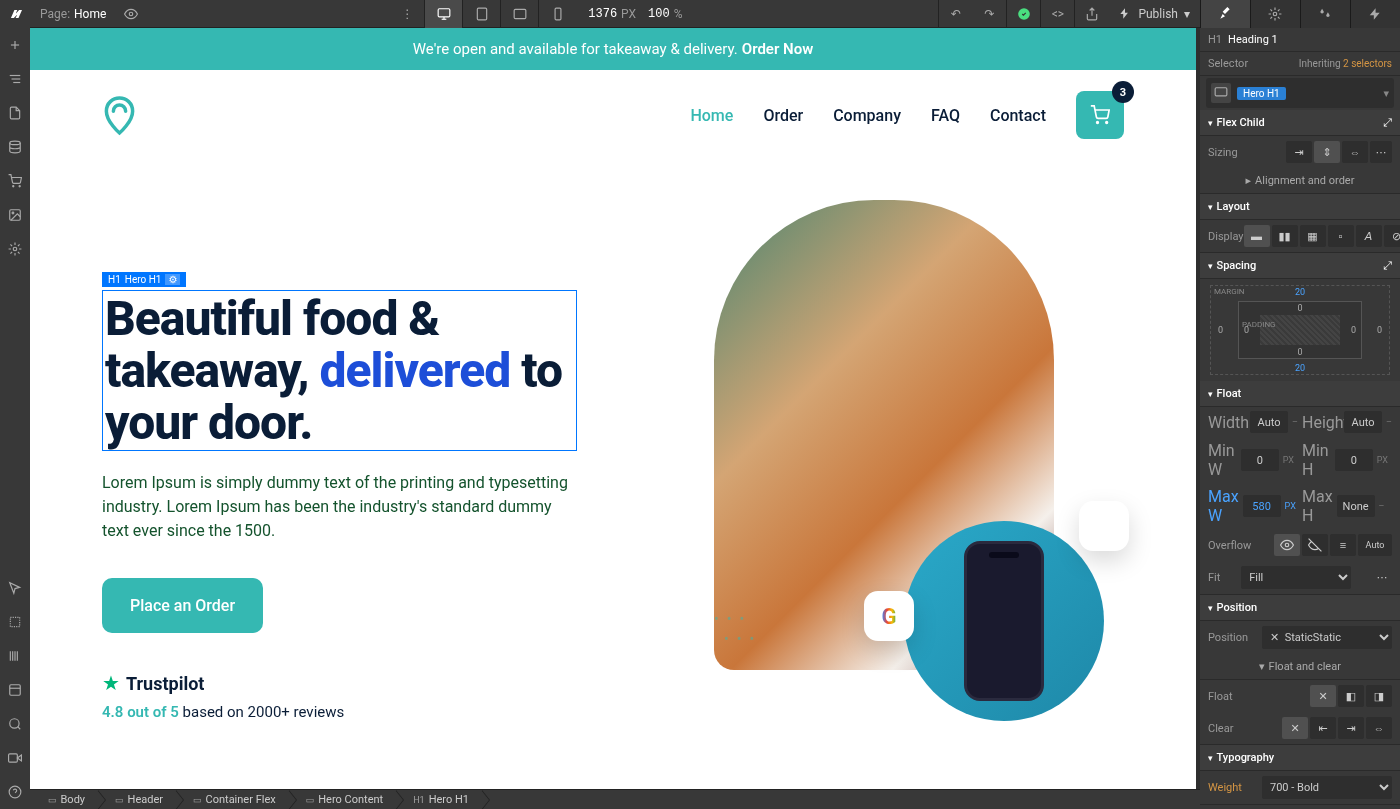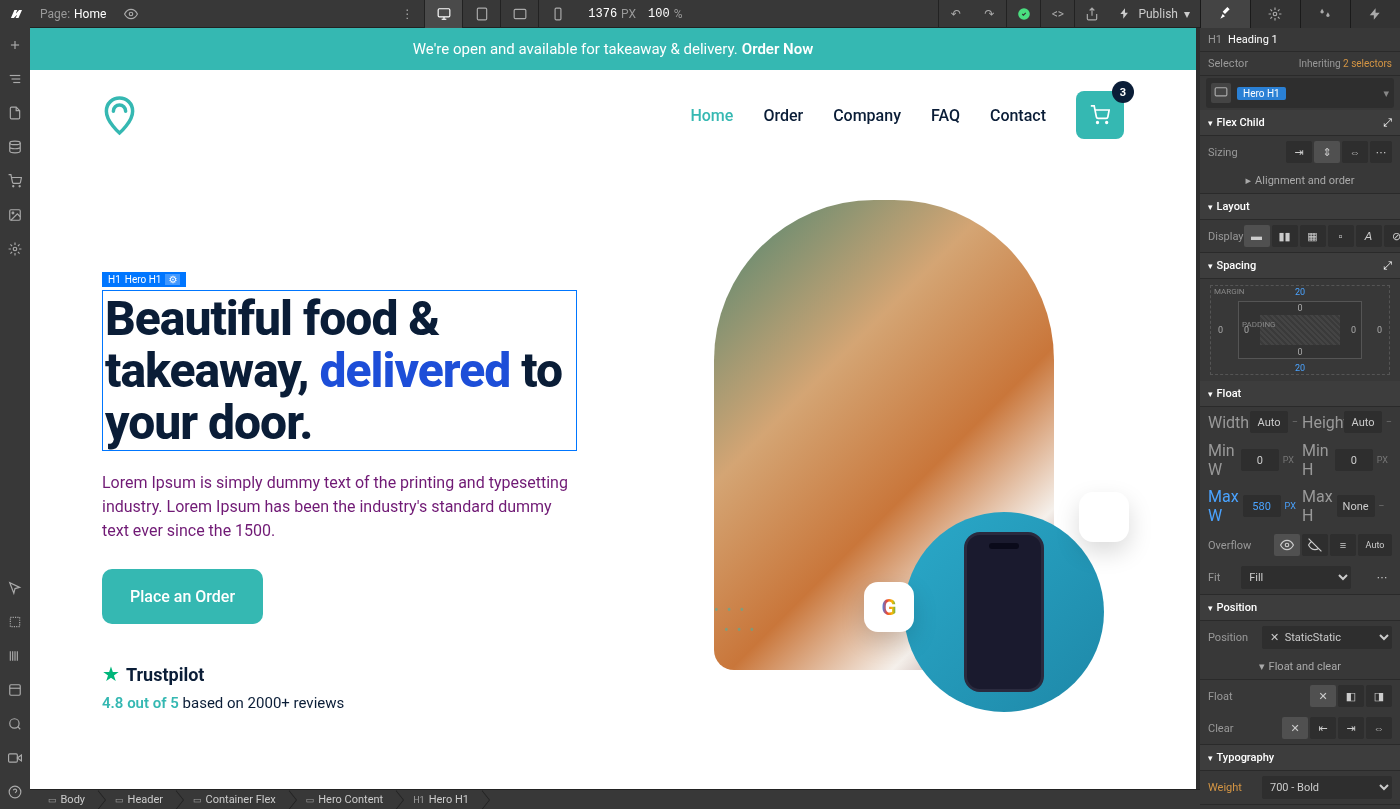--- a/index.html
+++ b/index.html
@@ -45,21 +45,21 @@
 .cart-btn { width: 48px; height: 48px; background: #35b8b2; border-radius: 8px; display: flex; align-items: center; justify-content: center; color: #fff; position: relative; }
 .cart-badge { position: absolute; top: -10px; right: -10px; width: 22px; height: 22px; background: #0a1d37; color: #fff; border-radius: 50%; display: flex; align-items: center; justify-content: center; font-size: 11px; font-weight: bold; }
 
 .hero { display: flex; padding: 40px 72px 60px; gap: 40px; position: relative; }
 .hero-content { flex: 0 0 475px; padding-top: 90px; }
 .hero-h1-wrap { position: relative; margin-bottom: 20px; }
 .hero-h1-label { position: absolute; top: -18px; left: 0; background: #0076ff; color: #fff; font-size: 10px; padding: 2px 6px; display: flex; align-items: center; gap: 4px; }
 .hero-h1-label .gear { color: #fff; background: rgba(255,255,255,.25); padding: 0 3px; }
 .hero-h1 { font-size: 48px; font-weight: 800; line-height: 1.08; letter-spacing: -1px; color: #0a1d37; border: 1px solid #0076ff; padding: 2px; }
 .hero-h1 .accent { color: #1d4ed8; }
-.hero-sub { color: #701a75; font-size: 16px; line-height: 1.5; margin-bottom: 26px; }
+.hero-sub { color: #14532d; font-size: 16px; line-height: 1.5; margin-bottom: 35px; }
 .order-btn { display: inline-block; background: #35b8b2; color: #fff; padding: 18px 28px; border-radius: 10px; font-size: 16px; font-weight: 500; margin-bottom: 38px; }
 .trust-row { display: flex; align-items: center; gap: 6px; margin-bottom: 8px; }
 .trust-star { color: #00b67a; font-size: 20px; }
 .trust-label { font-weight: 700; color: #0a1d37; font-size: 18px; }
 .rating-row { font-size: 15px; color: #0a1d37; }
 .rating-row .score { color: #35b8b2; font-weight: 600; }
 
 .hero-image { position: relative; flex: 1; min-height: 480px; }
 .food-bg { position: absolute; top: 0; right: 70px; width: 340px; height: 470px; border-radius: 160px 160px 20px 20px; background: linear-gradient(135deg, #4a8570 0%, #d4a574 35%, #c9763a 60%, #f5f0eb 80%, #6b3535 100%); }
 .phone-circle { position: absolute; bottom: 0; right: 20px; width: 200px; height: 200px; border-radius: 50%; background: linear-gradient(135deg, #2aa9c9 0%, #1e88a8 100%); display: flex; align-items: center; justify-content: center; }

